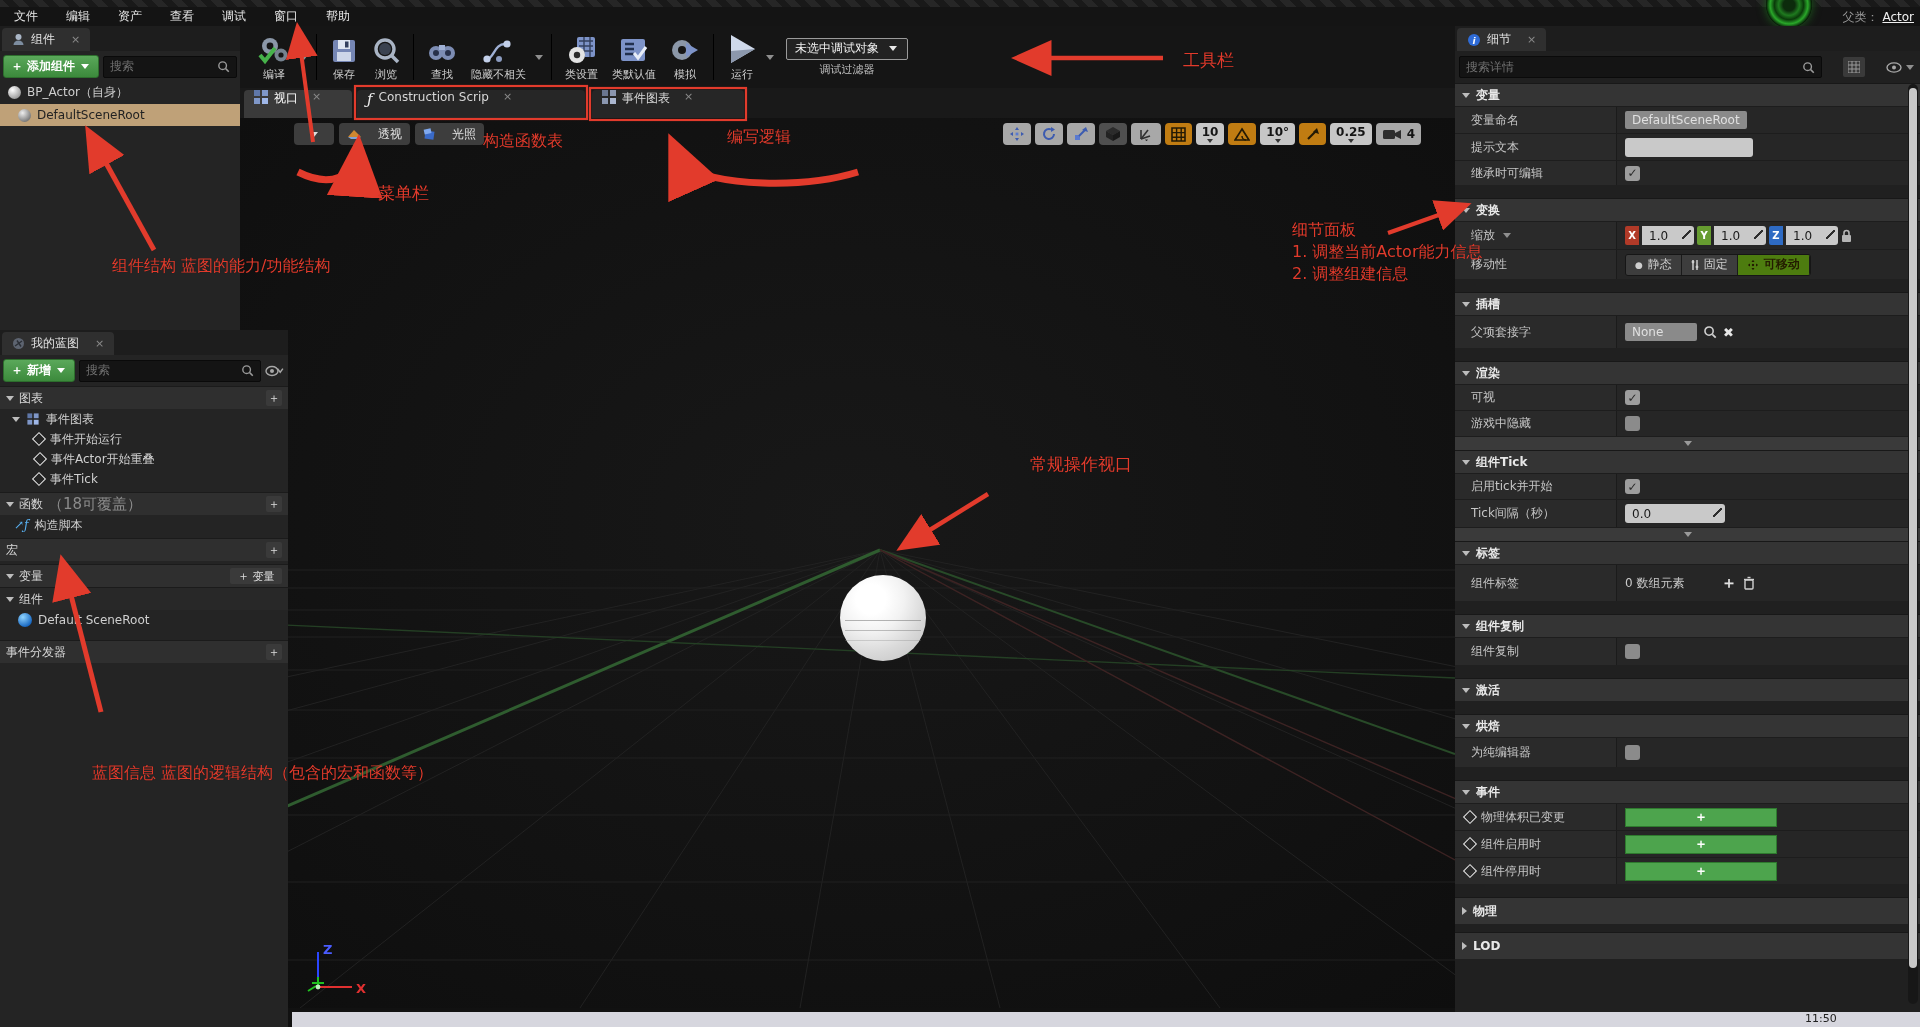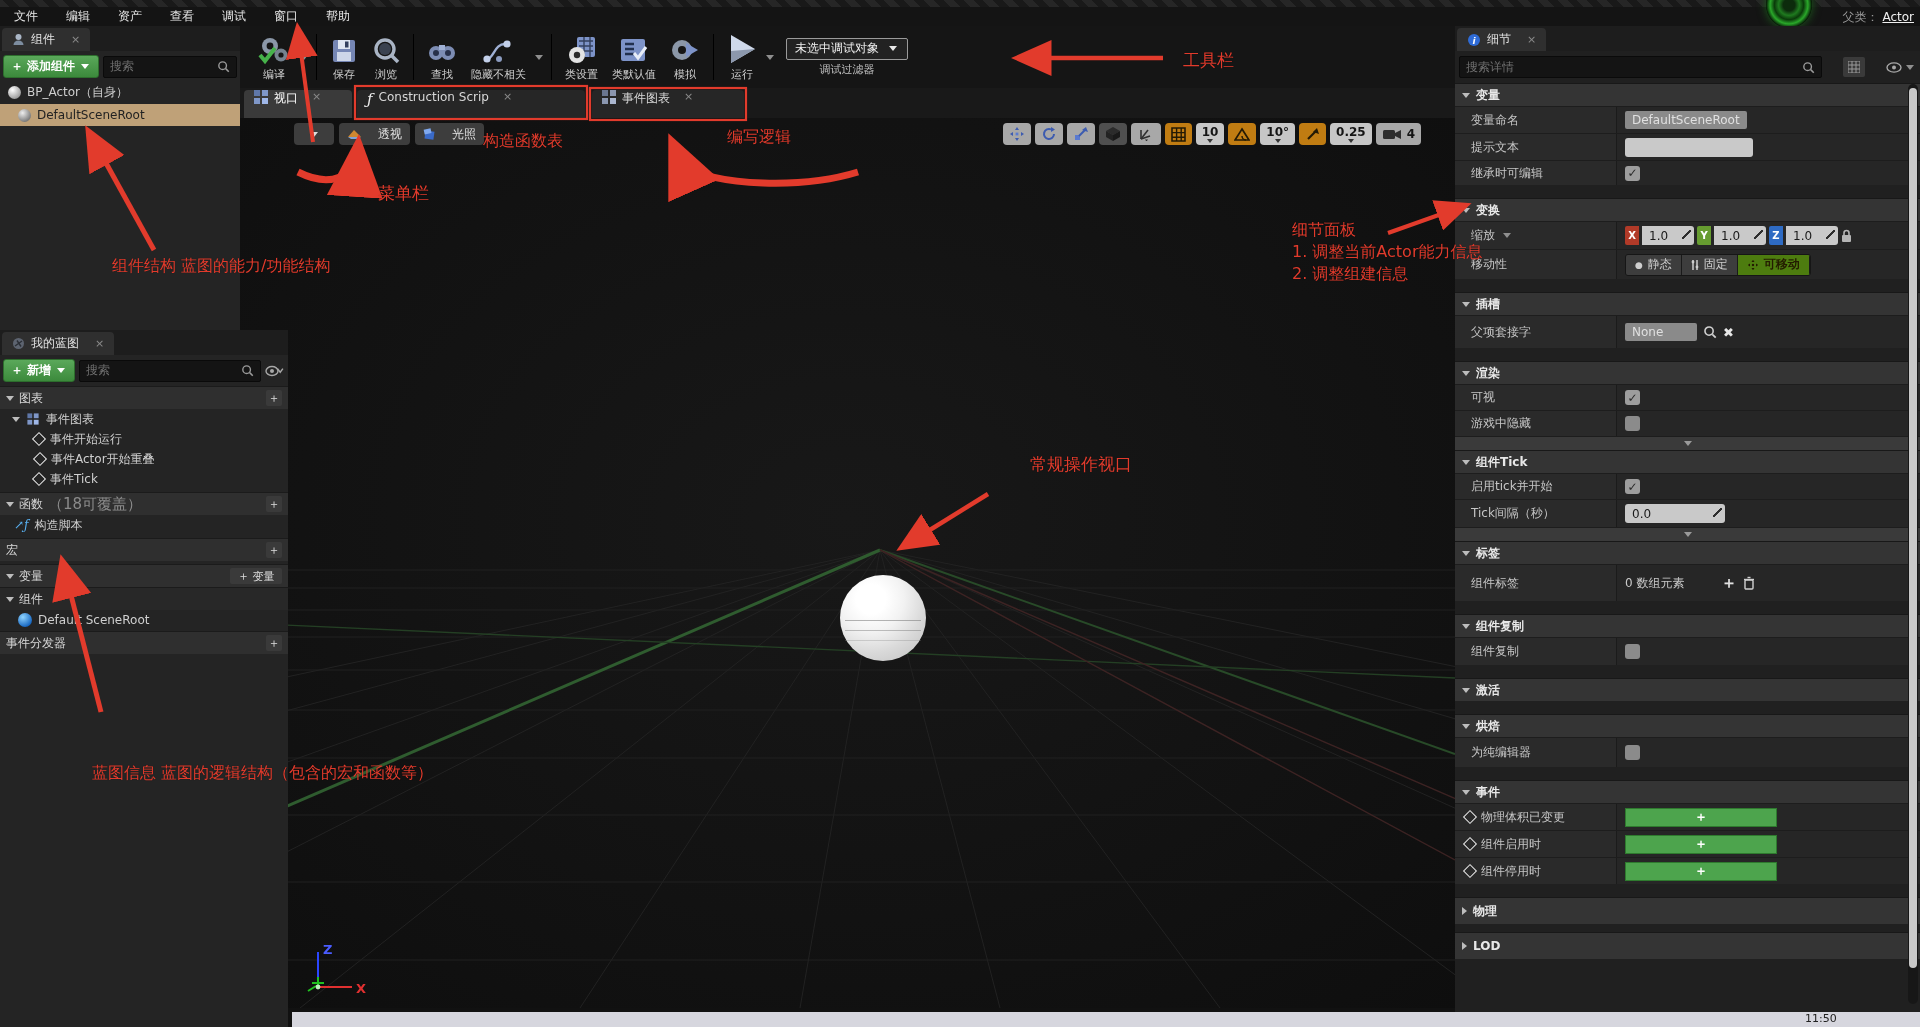--- a/index.html
+++ b/index.html
@@ -504,21 +504,21 @@
     <span class="plus" style="width:52px;gap:3px">＋<i style="font-style:normal;font-size:11px">变量</i></span>
   </div>
   <div class="lhead" style="background:#282828">
     <span class="tri"></span>
     <span>组件</span>
   </div>
   <div class="lrow" style="padding-left:18px">
     <span class="sphblue"></span>
     <span>Default SceneRoot</span>
   </div>
-  <div class="lhead" style="margin-top:1px">
+  <div class="lhead" style="margin-top:10px">
     <span>事件分发器</span>
     <span class="plus">＋</span>
   </div>
 </div>
 
 <div id="details" class="abs">
   <div class="ptabrow">
     <div class="ptab">
       <svg width="14" height="14" viewBox="0 0 14 14">
           <circle cx="7" cy="7" r="6" fill="#2e6bd6"></circle>

